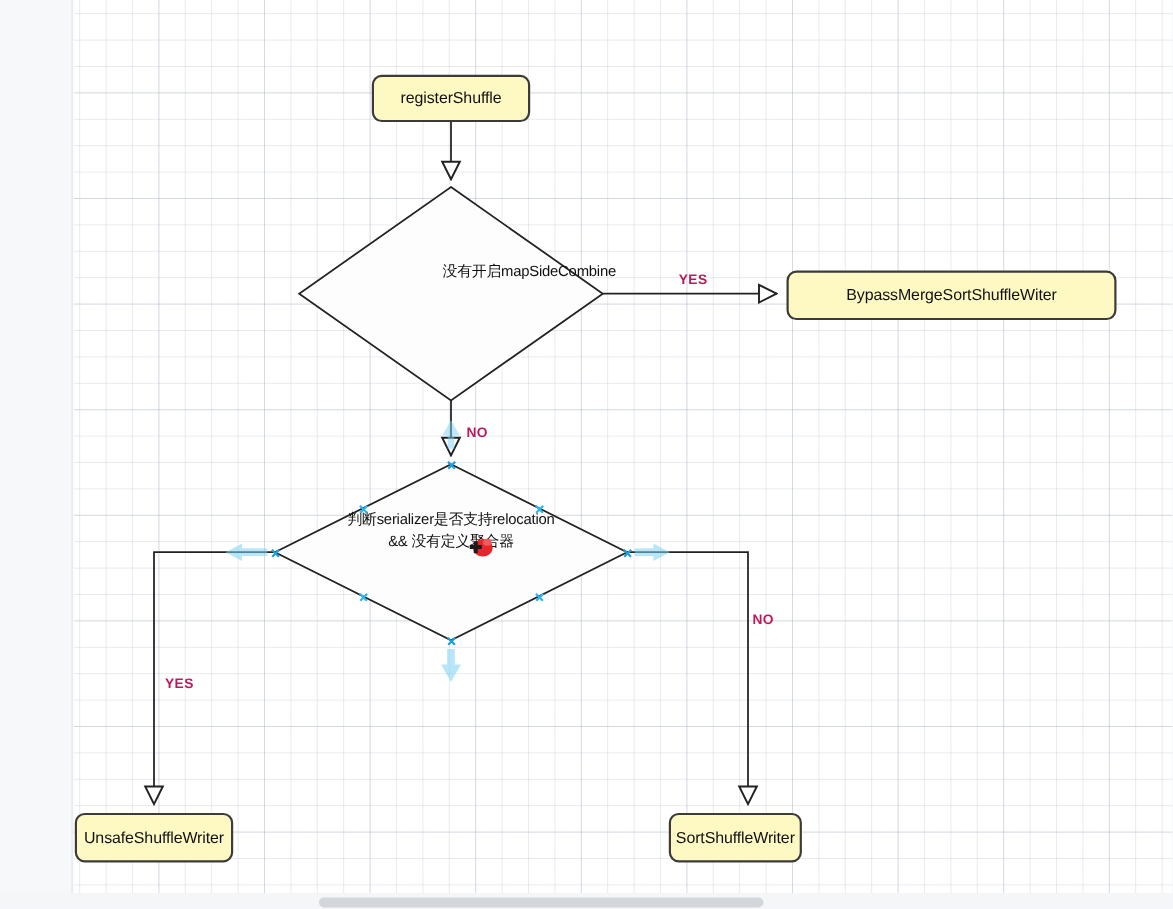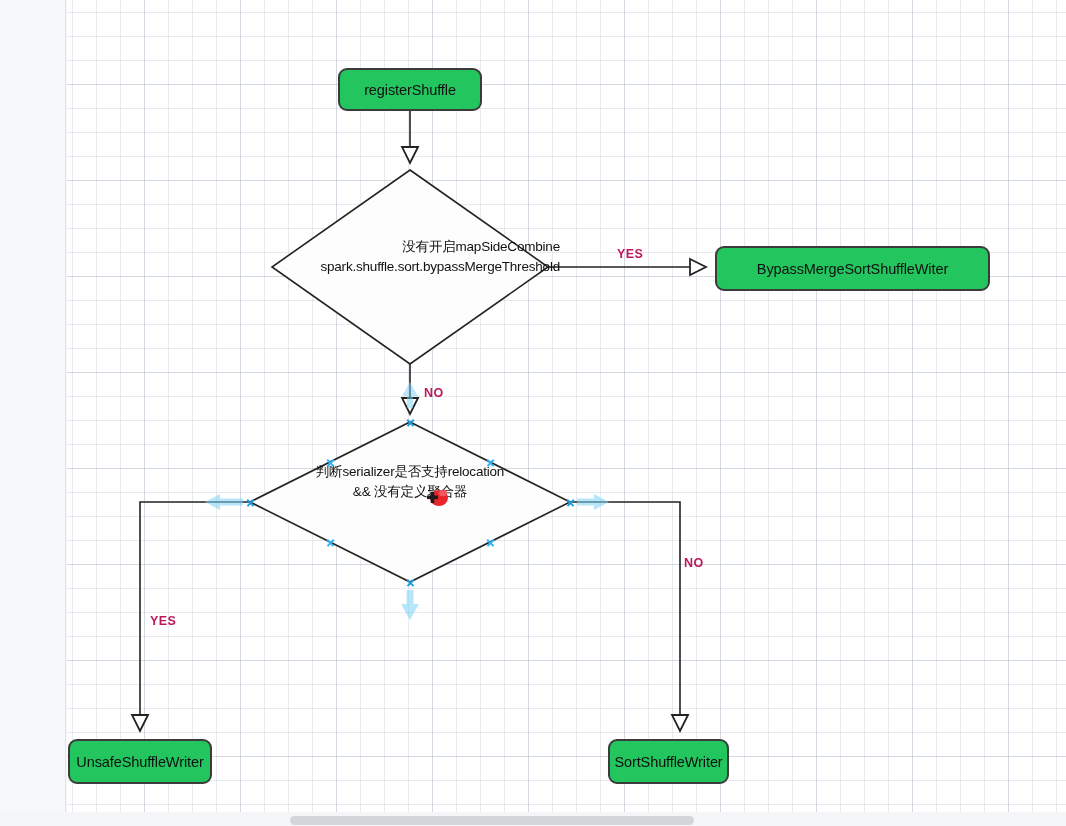--- a/index.html
+++ b/index.html
@@ -50,21 +50,21 @@
     background: #f4f6f8;
   }
   #diagram-svg {
     position: absolute;
     left: 0; top: 0;
     width: 1066px; height: 812px;
     overflow: visible;
   }
   .node-box {
     position: absolute;
-    background: #22c55e;
+    background: #fef9c3;
     border: 2px solid #3b3b3b;
     border-radius: 9px;
     box-sizing: border-box;
     display: flex;
     align-items: center;
     justify-content: center;
     color: #111;
     font-size: 14.5px;
     letter-spacing: -0.1px;
     white-space: nowrap;
@@ -189,35 +189,34 @@
     <g opacity="0.5">
       <path d="M 410 408 L 410 392" stroke="#7fd3f5" stroke-width="6" fill="none"></path>
       <path d="M 410 382 L 402 396 L 418 396 z" fill="#7fd3f5"></path>
     </g>
   </svg>
 
   <div class="node-box" style="left:338px; top:68px; width:144px; height:43px;">
     <span>registerShuffle</span>
   </div>
 
-  <div class="node-box" style="left:715px; top:246px; width:275px; height:45px;">
+  <div class="node-box" style="left:715px; top:246px; width:300px; height:45px;">
     <span>BypassMergeSortShuffleWiter</span>
   </div>
 
   <div class="node-box" style="left:68px; top:739px; width:144px; height:45px;">
     <span>UnsafeShuffleWriter</span>
   </div>
 
   <div class="node-box" style="left:608px; top:739px; width:121px; height:45px;">
     <span>SortShuffleWriter</span>
   </div>
 
   <div class="diamond-label" style="left:260px; top:237px; width:300px;text-align:right;">
     <div>没有开启mapSideCombine</div>
-    <div>spark.shuffle.sort.bypassMergeThreshold</div>
   </div>
 
   <div class="diamond-label" style="left:260px; top:462px; width:300px;">
     <div>判断serializer是否支持relocation</div>
     <div>&amp;&amp; 没有定义聚合器</div>
   </div>
 
   <div class="edge-label" style="left:617px; top:247px;">YES</div>
   <div class="edge-label" style="left:424px; top:386px;">NO</div>
   <div class="edge-label" style="left:150px; top:614px;">YES</div>

